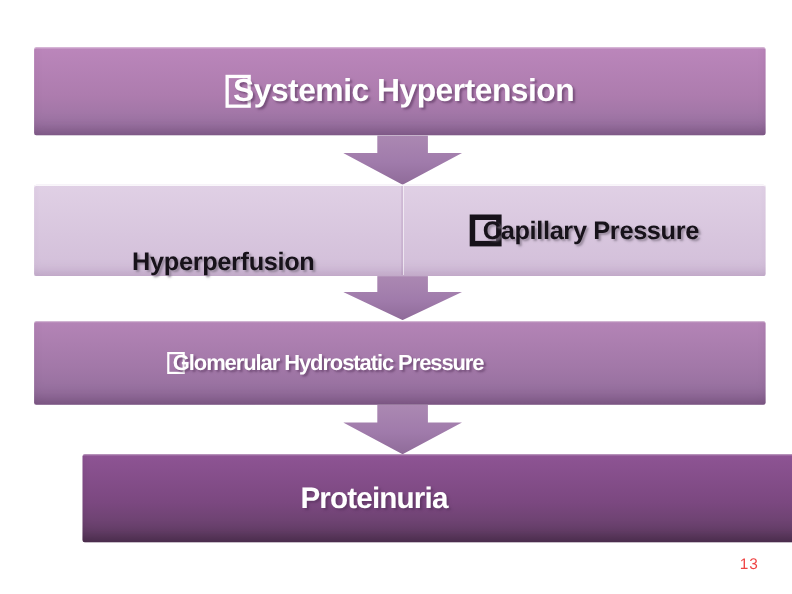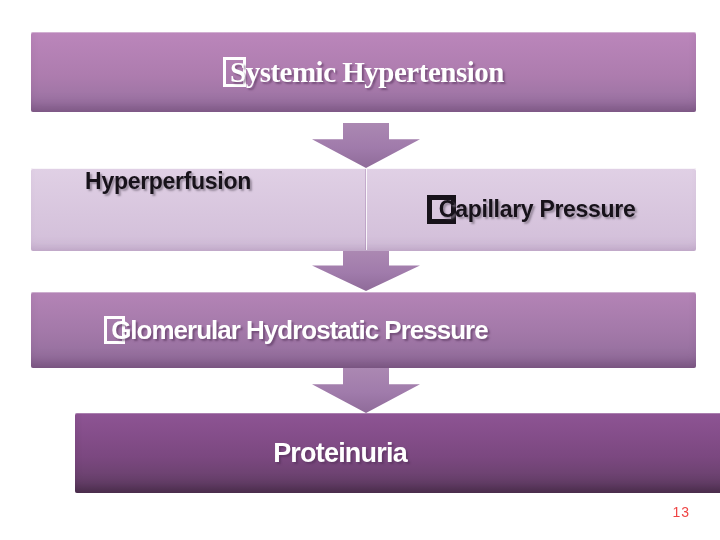--- a/index.html
+++ b/index.html
@@ -11,24 +11,23 @@
     font-family:"Liberation Sans", sans-serif;
   }
 
   
   .fbox {
     position:absolute;
     left:31px; width:665px;
     border-radius:2px;
   }
   .box-medium-1 {
-    top:32px; height:80px;
+    top:43px; height:80px;
     background:linear-gradient(180deg,#bb86bb 0%,#ad7cae 55%,#95709f 100%);
     box-shadow:inset 0 1px 0 rgba(255,255,255,.35), inset 0 -12px 14px -8px rgba(60,20,60,.35);
-    font-family:Liberation Serif, serif;
   }
   .box-light {
     top:168px; height:83px;
     background:linear-gradient(180deg,#e0d0e5 0%,#d8c6de 55%,#d2bed9 100%);
     box-shadow:inset 0 1px 0 rgba(255,255,255,.8), inset 0 -10px 12px -8px rgba(120,80,130,.3);
   }
   .box-medium-2 {
     top:292px; height:76px;
     background:linear-gradient(180deg,#b484b6 0%,#a278a8 55%,#8f6b99 100%);
     box-shadow:inset 0 1px 0 rgba(255,255,255,.35), inset 0 -12px 14px -8px rgba(60,20,60,.35);
@@ -46,37 +45,37 @@
     display:flex; align-items:center; justify-content:center;
     white-space:nowrap;
   }
   .txt-inset {               
     position:absolute; left:0; top:0; bottom:0; width:530px;
     display:flex; align-items:center; justify-content:center;
     white-space:nowrap;
   }
   .cell-left {
     position:absolute; left:0; top:0; bottom:0; width:274px;
-    display:flex; align-items:flex-start; justify-content:center; white-space:nowrap;
+    display:flex; align-items:flex-end; justify-content:center; white-space:nowrap;padding-left:35px;
   }
   .cell-right {
     position:absolute; left:335px; top:0; bottom:0; width:330px;
     display:flex; align-items:center; justify-content:center; white-space:nowrap;
   }
   .divider {
     position:absolute; left:334px; top:1px; bottom:1px; width:1px;
     background:rgba(150,110,160,.35);
     box-shadow:1px 0 0 rgba(255,255,255,.85);
   }
 
   .t-light { color:#ffffff; font-weight:bold; text-shadow:2px 2px 2px rgba(80,45,85,.55); }
   .t-dark  { color:#17121a; font-weight:bold; text-shadow:2px 2px 2px rgba(130,118,135,.75); }
   .fs1 { font-size:29px; letter-spacing:-0.5px; }
   .fs2 { font-size:23px; letter-spacing:-0.3px; }
-  .fs3 { font-size:26px; letter-spacing:-1px; }
+  .fs3 { font-size:20px; letter-spacing:-1px; }
   .fs4 { font-size:27px; letter-spacing:-0.8px; }
 
   
   .tofu {
     display:inline-block;
     width:0.58em; height:0.82em;
     border:0.135em solid currentColor;
     margin-right:-0.55em;
     vertical-align:-0.1em;
   }

